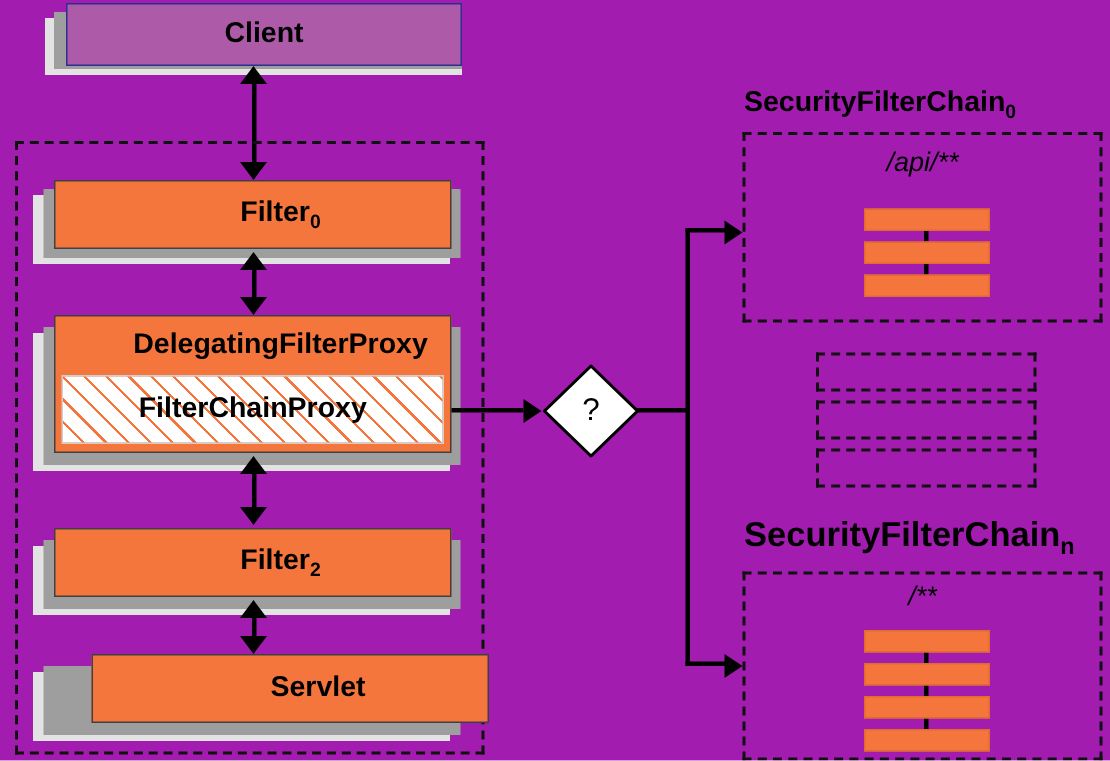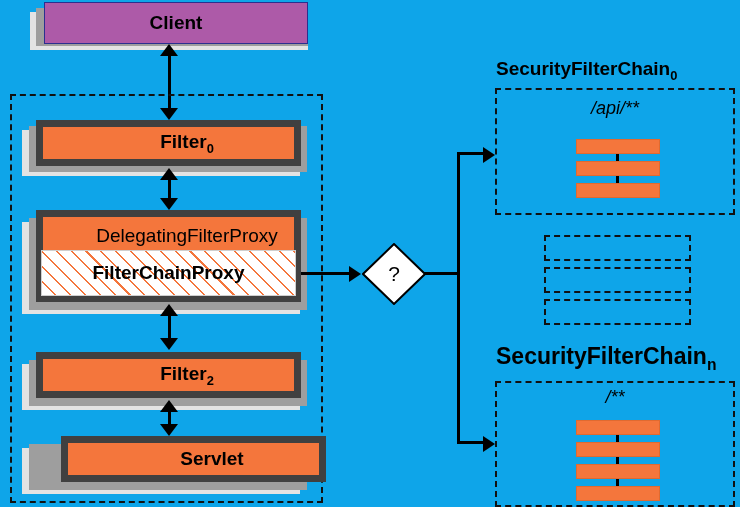--- a/index.html
+++ b/index.html
@@ -7,21 +7,21 @@
     padding: 0;
     background: #ffffff;
   }
   body {
     font-family: "Liberation Sans", sans-serif;
   }
   #canvas {
     position: relative;
     width: 740px;
     height: 507px;
-    background: #0ea5e9;
+    background: #a21caf;
     overflow: hidden;
   }
 
   
   .abs { position: absolute; box-sizing: border-box; }
 
   
   .shadow-far  { background: #e3e3e3; }
   .shadow-near { background: #9e9e9e; }
 
@@ -29,21 +29,21 @@
   .box {
     display: flex;
     align-items: center;
     justify-content: center;
     font-weight: bold;
     color: #000000;
     box-sizing: border-box;
   }
   .box-orange {
     background: #f4763c;
-    border: 7px solid #404040;
+    border: 1px solid #404040;
     padding-left: 37px;
   }
   .box-purple {
     background: #ad5aa8;
     border: 1.5px solid #2b2f8f;
   }
 
   
   .box-hatch {
     background:
@@ -154,21 +154,21 @@
     <span><span>Filter</span><span class="sub">0</span></span>
   </div>
 
   <div class="abs arrowhead arrow-up" style="left:160px; top:168px;"></div>
   <div class="abs line-v" style="left:167.5px; top:178px; height:24px;"></div>
   <div class="abs arrowhead arrow-down" style="left:160px; top:198px;"></div>
 
   <div class="abs shadow-far" style="left:22px; top:222px; width:278px; height:92px;"></div>
   <div class="abs shadow-near" style="left:29px; top:218px; width:278px; height:92px;"></div>
   <div class="abs box-orange" style="left:36px; top:210px; width:265px; height:92px; display:block;">
-    <div style="display:flex;align-items:center;justify-content:center;height:38px;font-size:19px;font-weight:normal;color:#000;">
+    <div style="display:flex;align-items:center;justify-content:center;height:38px;font-size:19px;font-weight:bold;color:#000;">
       <span>DelegatingFilterProxy</span>
     </div>
   </div>
   <div class="abs box box-hatch" style="left:41px; top:250px; width:255px; height:46px; font-size:19px;align-items:center;">
     <span>FilterChainProxy</span>
   </div>
 
   <div class="abs arrowhead arrow-up" style="left:160px; top:304px;"></div>
   <div class="abs line-v" style="left:167.5px; top:314px; height:28px;"></div>
   <div class="abs arrowhead arrow-down" style="left:160px; top:338px;"></div>

